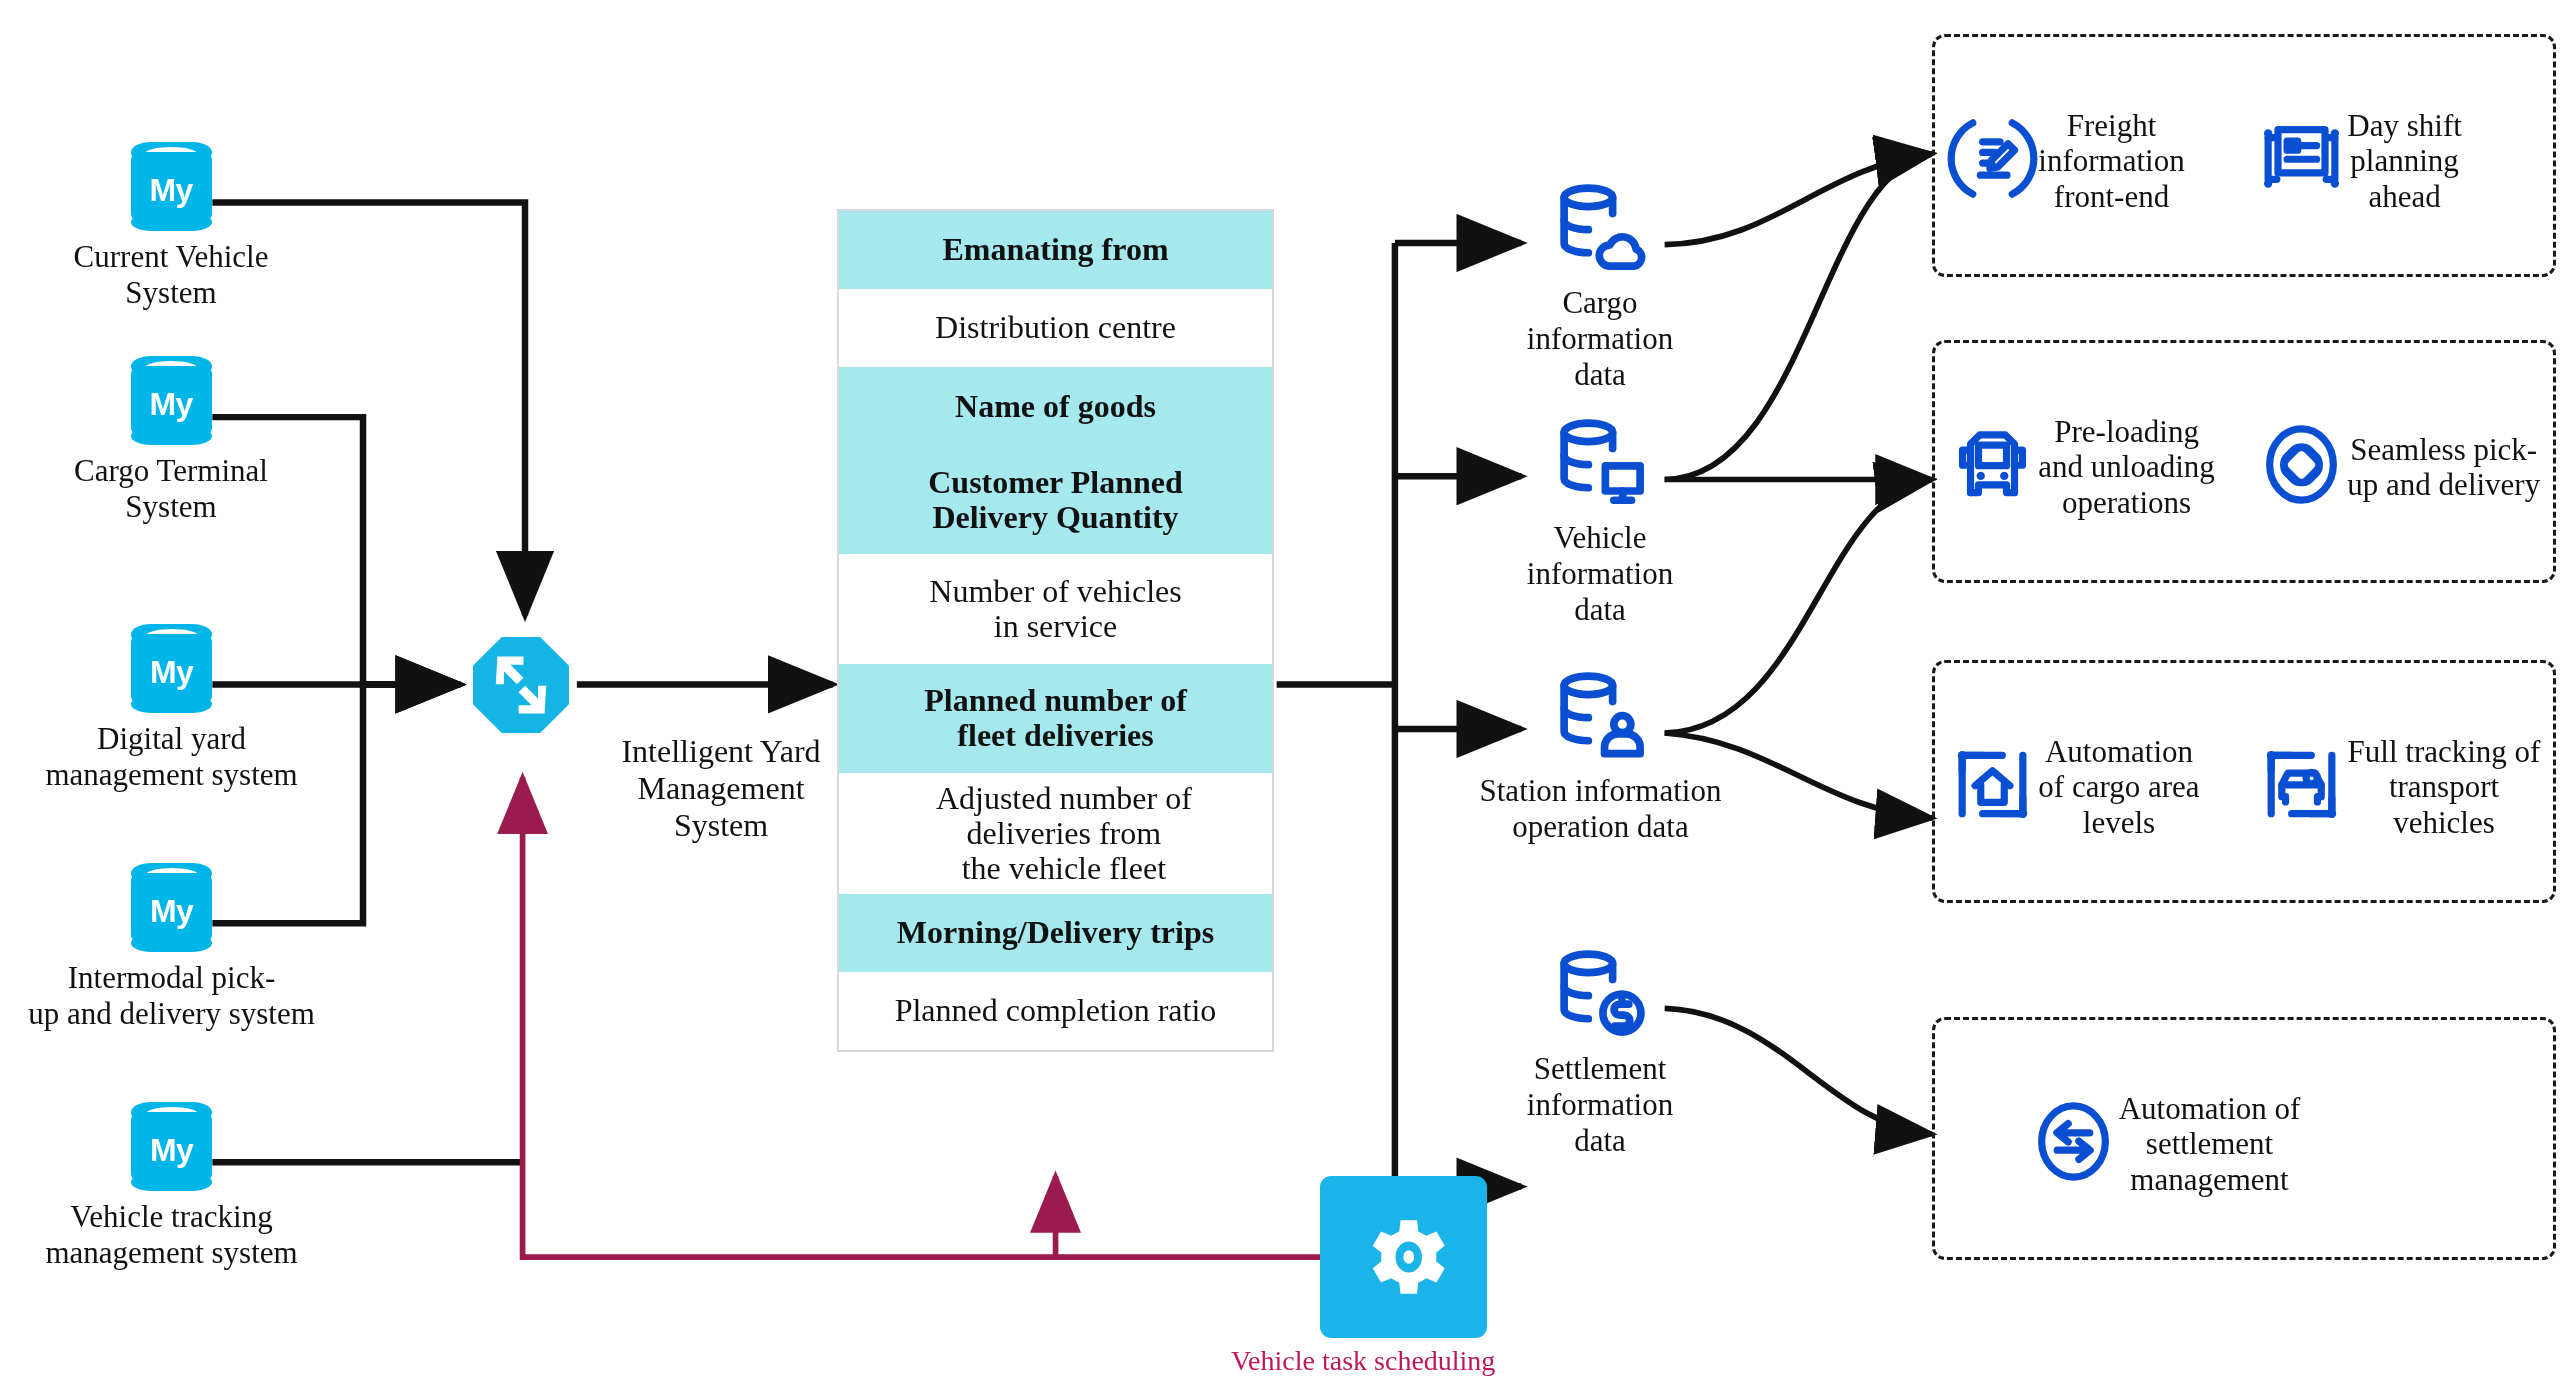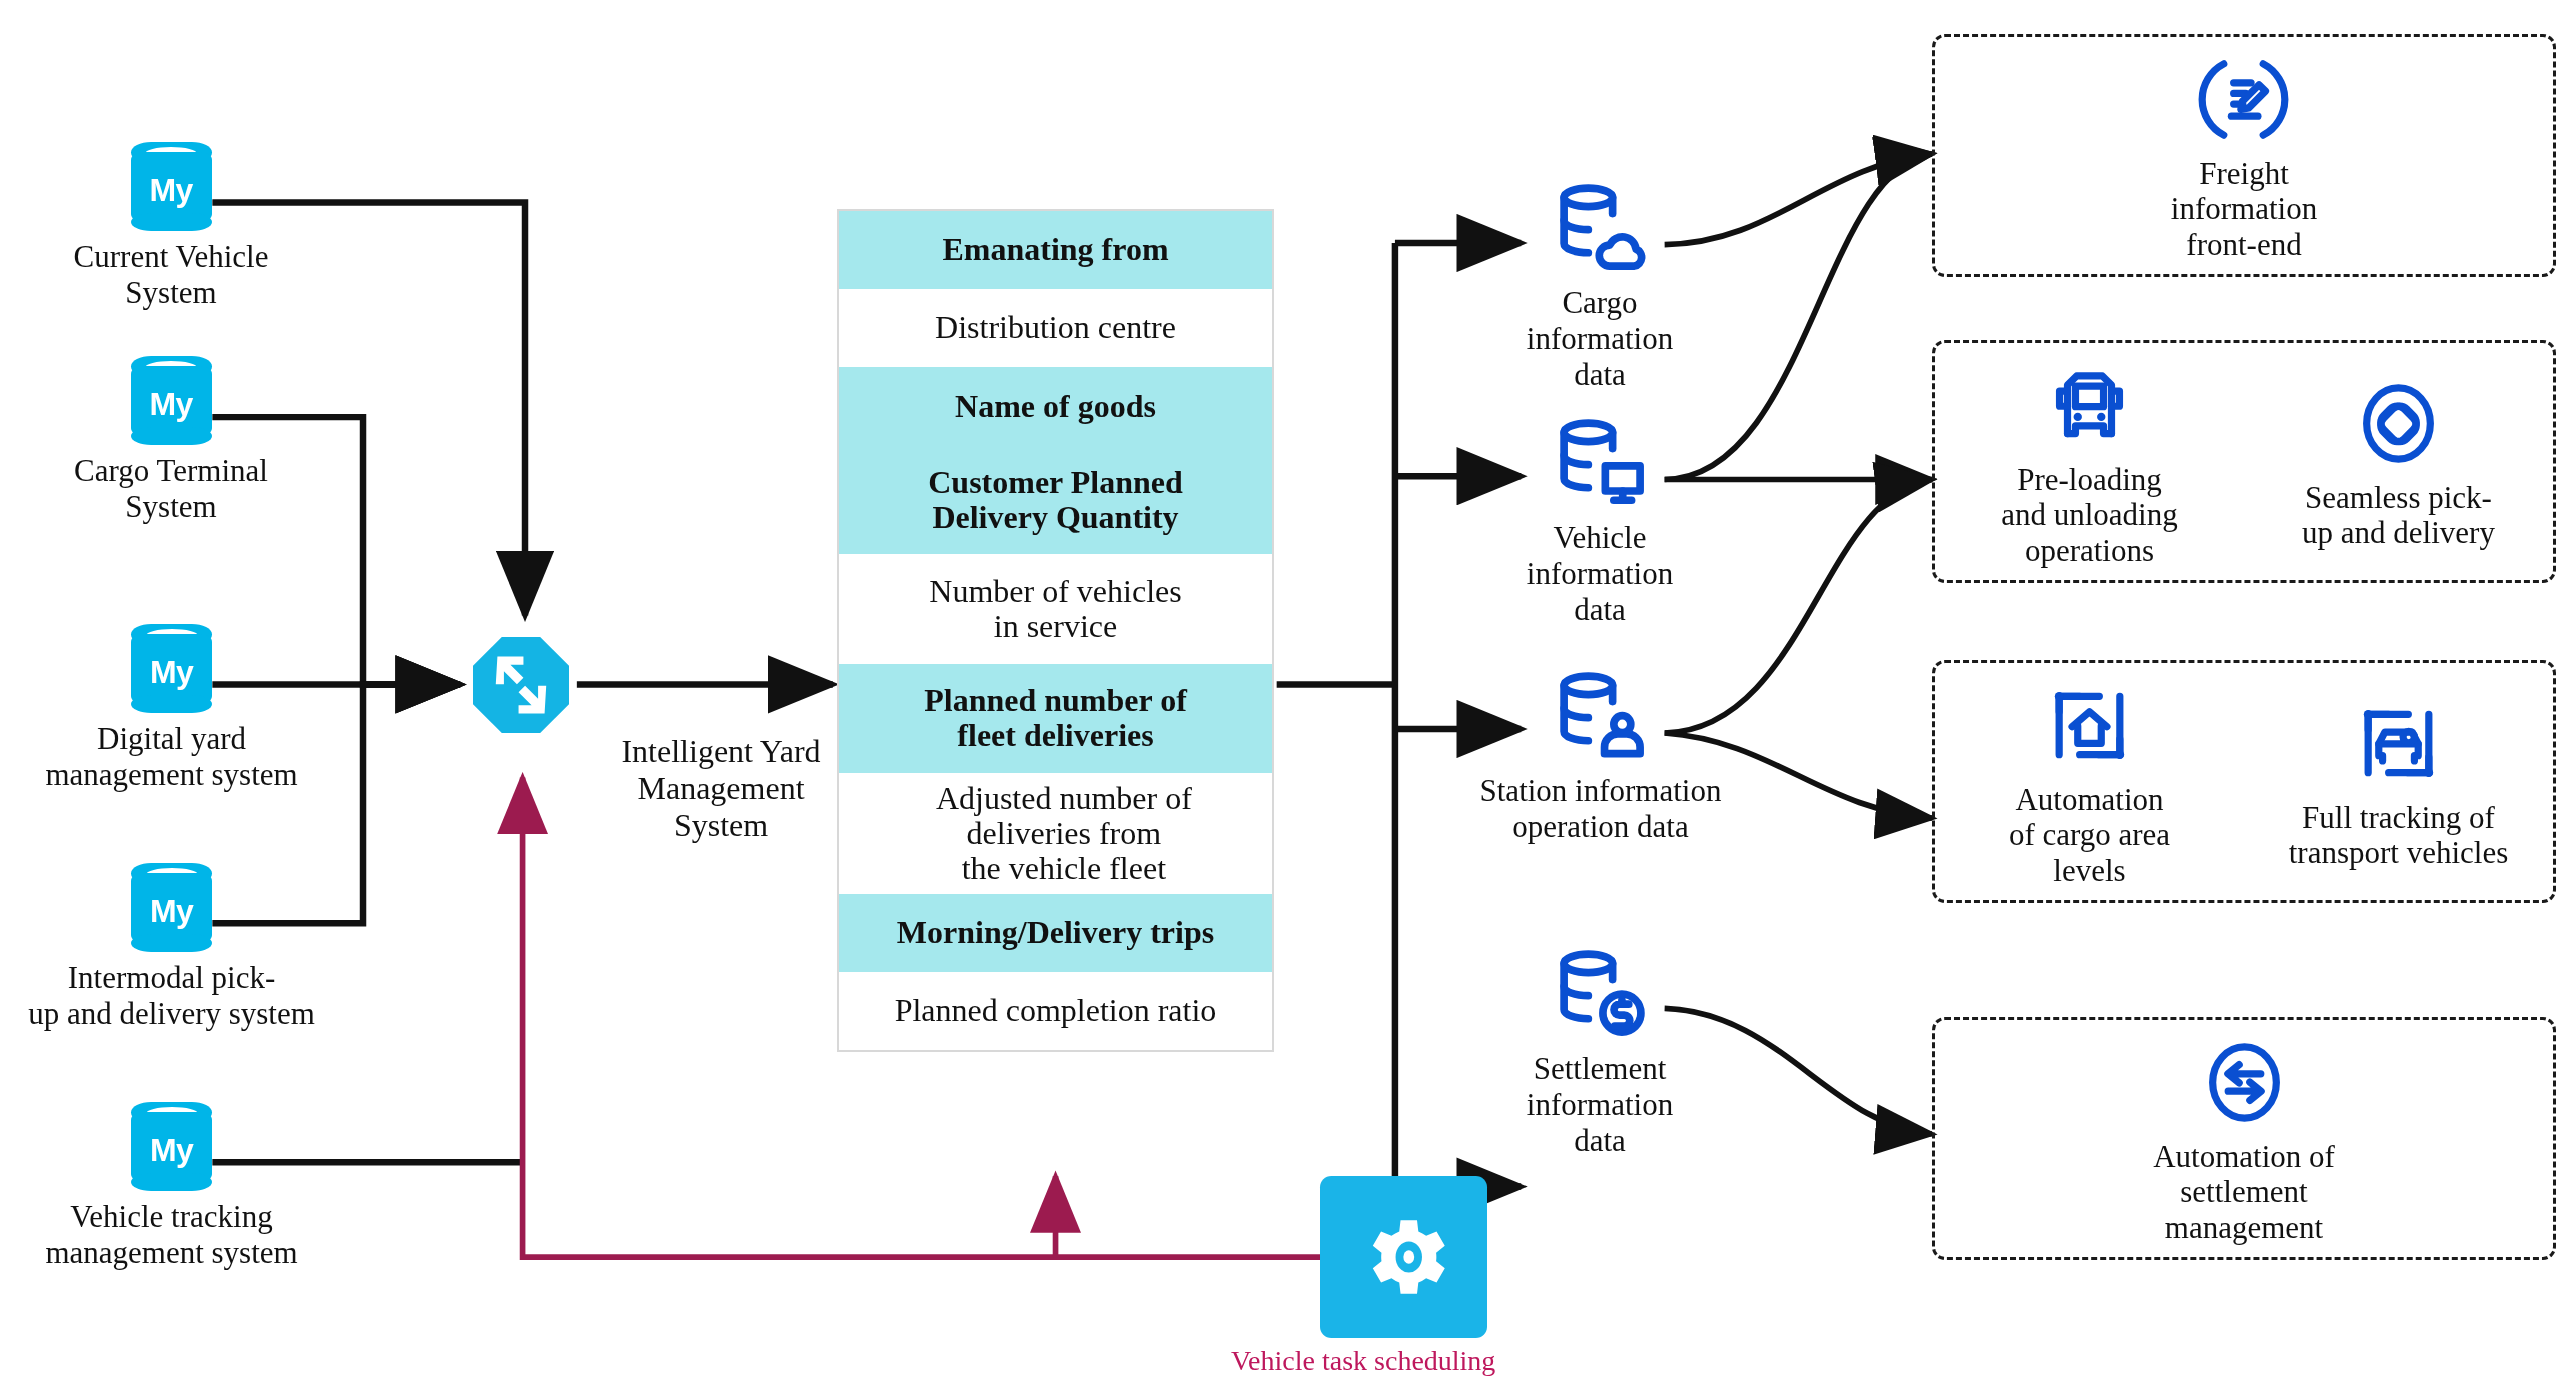--- a/index.html
+++ b/index.html
@@ -44,21 +44,21 @@
                    text-align:center;font-size:32px;line-height:1.1;padding:0 11.3px;
                    box-sizing:border-box;}
   #attr-table .row.alt{background:#a5e8ed;font-weight:bold;}
   #attr-table .row.plain{background:#ffffff;}
   #attr-table .row.tall{flex:1.55 1 0;padding-left:28px;}
   #attr-table .row.tall2{flex:1.4 1 0;}
 
   
   .panel{position:absolute;border:3.2px dashed #1a1a1a;border-radius:13px;
          display:flex;align-items:center;justify-content:space-around;box-sizing:border-box;}
-  .panel .cell{display:flex;flex-direction:column;align-items:center;width:46%;}
+  .panel .cell{display:flex;flex-direction:row;align-items:center;width:46%;}
   .panel.single .cell{width:70%;}
   .panel .cell .lbl{margin-top:11.3px;text-align:center;font-size:31px;line-height:1.14;color:#111;}
   .panel .cell .ico{height:96px;display:flex;align-items:flex-end;justify-content:center;}
 
   
   #gear-caption{position:absolute;font-size:28px;color:#be185d;white-space:nowrap;}
 </style>
 </head>
 <body>
 
@@ -258,20 +258,37 @@
         <svg width="91" height="91" viewBox="0 0 24 24" fill="none" stroke="#0a4fd1" stroke-width="1.9" stroke-linecap="round" stroke-linejoin="round">
           <path d="M6.8 2.6A10.6 10.6 0 0 0 6.8 21.4"></path>
           <path d="M17.2 2.6a10.6 10.6 0 0 1 0 18.8"></path>
           <path d="M9.4 7.6h4.6M9.4 10.4h3.2M9.4 13.2h2.4"></path>
           <path d="M8.8 16.4h7"></path>
           <path d="M16.1 8.1l1.7 1.7-4.4 4.4-2.1.4.4-2.1z"></path>
         </svg>
       </div>
       <div class="lbl">Freight<br>information<br>front-end</div>
     </div>
+    <div class="cell">
+      <div class="ico">
+        <svg width="91" height="91" viewBox="0 0 24 24" fill="none" stroke="#0a4fd1" stroke-width="1.9" stroke-linecap="round" stroke-linejoin="round">
+          <path d="M3.2 6.5v11h2.3"></path>
+          <path d="M20.8 6.5v11h-2.3"></path>
+          <path d="M3.2 6.5h2.3M20.8 6.5h-2.3"></path>
+          <rect x="5.8" y="4.4" width="12.4" height="11.4"></rect>
+          <rect x="8.2" y="7.4" width="2.8" height="2.4" fill="#0a4fd1"></rect>
+          <path d="M12.2 8.6h3.8M8.2 12.2h7.8"></path>
+          <circle cx="3.2" cy="5.4" r="1.1" fill="#0a4fd1" stroke="none"></circle>
+          <circle cx="20.8" cy="5.4" r="1.1" fill="#0a4fd1" stroke="none"></circle>
+          <circle cx="3.2" cy="18.6" r="1.1" fill="#0a4fd1" stroke="none"></circle>
+          <circle cx="20.8" cy="18.6" r="1.1" fill="#0a4fd1" stroke="none"></circle>
+        </svg>
+      </div>
+      <div class="lbl">Day shift<br>planning<br>ahead</div>
+    </div>
   </div>
 
   <div class="panel" style="left:1932px;top:340px;width:624px;height:243px;">
     <div class="cell">
       <div class="ico">
         <svg width="91" height="91" viewBox="0 0 24 24" fill="none" stroke="#0a4fd1" stroke-width="1.9" stroke-linecap="round" stroke-linejoin="round">
           <path d="M6.2 19.4V6.6L8.6 4.2h6.8l2.4 2.4v12.8"></path>
           <path d="M6.2 19.4h2.1v-2h7.4v2h2.1"></path>
           <rect x="8.3" y="6.9" width="7.4" height="5.4"></rect>
           <circle cx="8.9" cy="15" r="1.1" fill="#0a4fd1" stroke="none"></circle>

